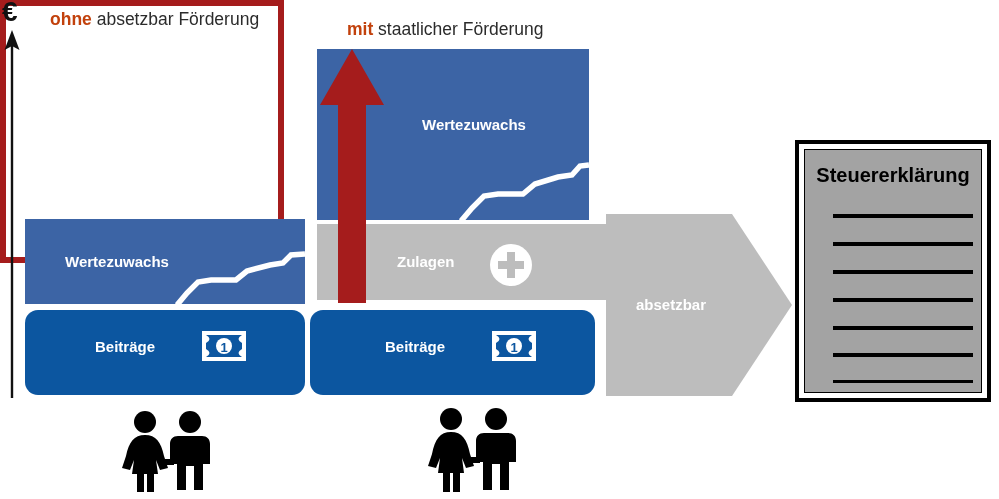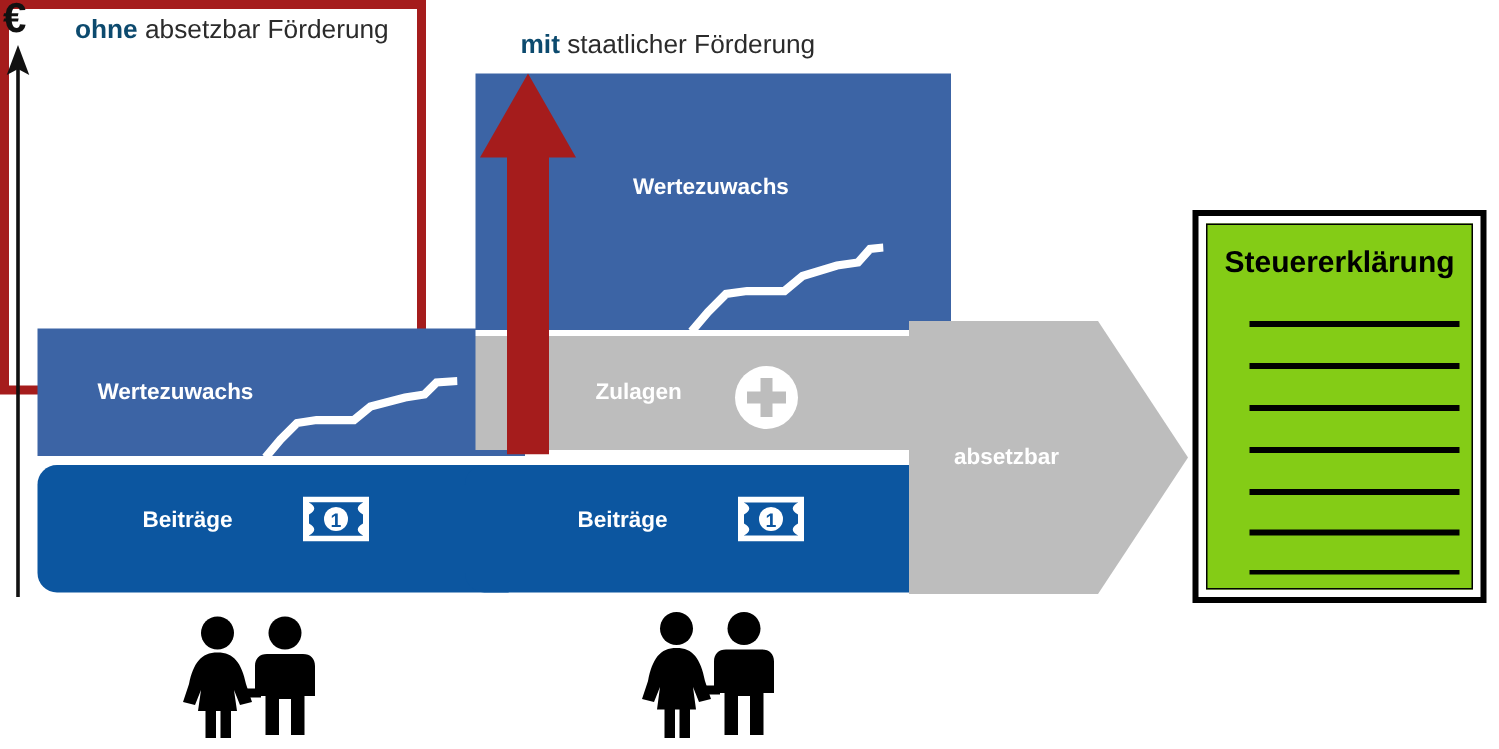--- a/index.html
+++ b/index.html
@@ -16,26 +16,26 @@
     font-size:28px;font-weight:bold;color:#111;
     line-height:28px;letter-spacing:0;
   }
   .axis{position:absolute;left:2px;top:30px;width:20px;height:368px;}
 
   
   .heading{
     position:absolute;font-size:17.5px;color:#2b2b2b;
     white-space:nowrap;line-height:20px;
   }
-  .heading .hl{font-weight:bold;color:#0c4a6e;}
+  .heading .hl{font-weight:bold;color:#c2410c;}
   #head-left{left:50px;top:9px;}
   #head-right{left:347px;top:19px;}
 
   
-  .block{position:absolute;overflow:hidden;padding-left:45px;}
+  .block{position:absolute;overflow:hidden;}
   .block .blabel{
     position:absolute;color:#ffffff;font-size:15px;font-weight:bold;
     white-space:nowrap;
   }
   .growth{background:#3c64a5;}
   .contrib{background:#0c56a0;border-radius:13px;}
   .subsidy{background:#bdbdbd;}
 
   .growth .blabel{left:40px;top:34px;}
   .contrib .blabel{top:28px;}
@@ -83,21 +83,21 @@
     font-weight:bold;white-space:nowrap;
   }
 
   
   #doc{
     position:absolute;left:795px;top:140px;width:196px;height:262px;
     background:#ffffff;border:4px solid #000000;box-sizing:border-box;
   }
   #doc-inner{
     position:absolute;left:5px;top:5px;right:5px;bottom:5px;
-    border:1px solid #000000;background:#84cc16;box-sizing:border-box;padding-left:36px;
+    border:1px solid #000000;background:#a3a3a3;box-sizing:border-box;padding-left:36px;
   }
   #doc-title{
     position:absolute;left:0;right:0;top:14px;text-align:center;
     font-size:20px;font-weight:bold;color:#000;white-space:nowrap;
   }
   .docline{position:absolute;left:28px;width:140px;background:#000000;}
 
   
   .people{position:absolute;}
   #people-left{left:118px;top:410px;width:104px;height:82px;}

